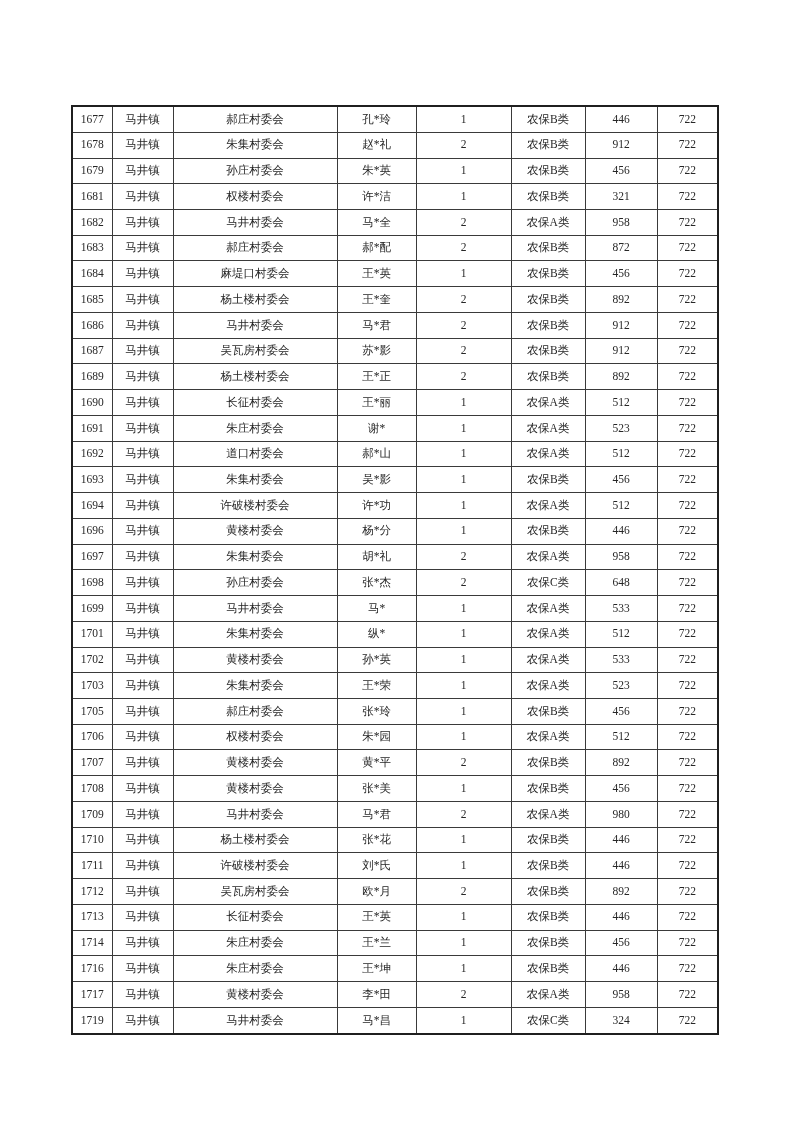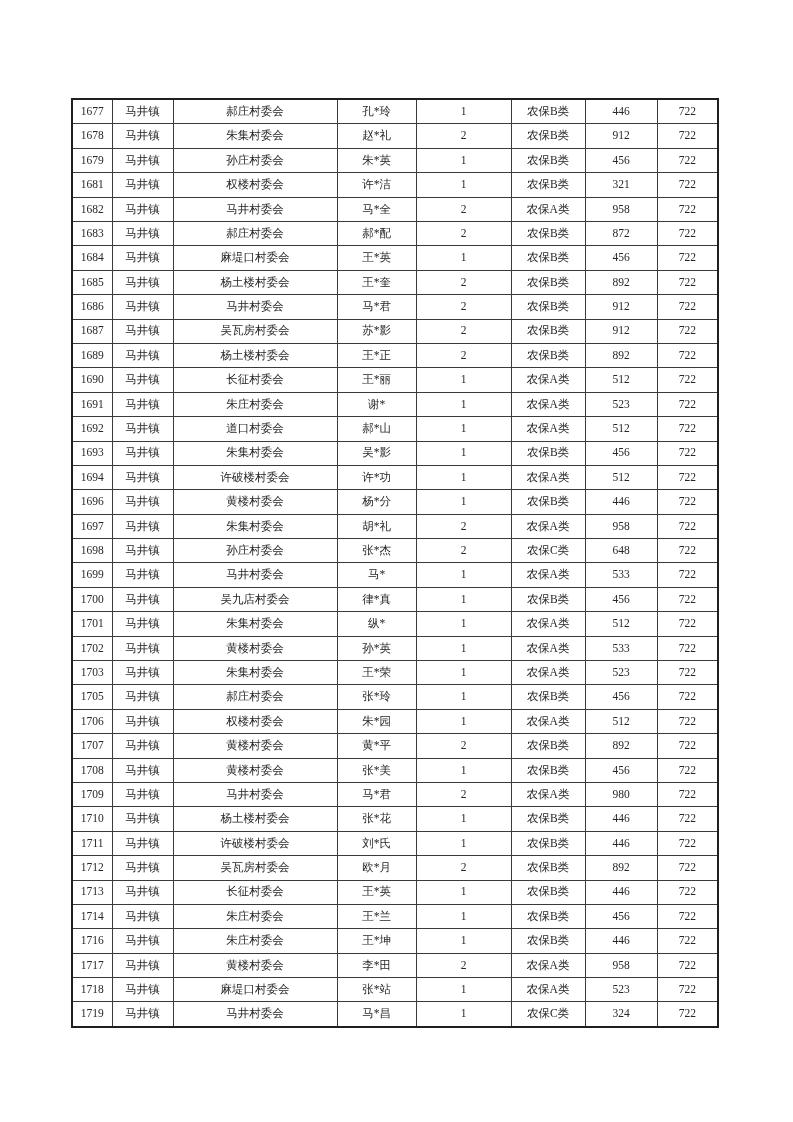--- a/index.html
+++ b/index.html
@@ -11,21 +11,21 @@
     position: relative;
     width: 793px;
     height: 1122px;
     background: #ffffff;
     overflow: hidden;
     font-family: "Liberation Serif", "DejaVu Serif", serif;
   }
   .data-table {
     position: absolute;
     left: 71px;
-    top: 98px;
+    top: 105px;
     width: 646px;
     height: 930px;
     border-collapse: collapse;
     table-layout: fixed;
     border: 2.5px solid #1f1f1f;
   }
   .data-table td {
     border: 1.5px solid #3a3a3a;
     border-top-width: 1.8px;
     border-bottom-width: 1.8px;
@@ -258,30 +258,20 @@
           <td>1699</td>
           <td>马井镇</td>
           <td>马井村委会</td>
           <td>马*</td>
           <td>1</td>
           <td>农保A类</td>
           <td>533</td>
           <td>722</td>
         </tr>
         <tr>
-          <td>1700</td>
-          <td>马井镇</td>
-          <td>吴九店村委会</td>
-          <td>律*真</td>
-          <td>1</td>
-          <td>农保B类</td>
-          <td>456</td>
-          <td>722</td>
-        </tr>
-        <tr>
           <td>1701</td>
           <td>马井镇</td>
           <td>朱集村委会</td>
           <td>纵*</td>
           <td>1</td>
           <td>农保A类</td>
           <td>512</td>
           <td>722</td>
         </tr>
         <tr>
@@ -415,30 +405,20 @@
           <td>722</td>
         </tr>
         <tr>
           <td>1717</td>
           <td>马井镇</td>
           <td>黄楼村委会</td>
           <td>李*田</td>
           <td>2</td>
           <td>农保A类</td>
           <td>958</td>
-          <td>722</td>
-        </tr>
-        <tr>
-          <td>1718</td>
-          <td>马井镇</td>
-          <td>麻堤口村委会</td>
-          <td>张*站</td>
-          <td>1</td>
-          <td>农保A类</td>
-          <td>523</td>
           <td>722</td>
         </tr>
         <tr>
           <td>1719</td>
           <td>马井镇</td>
           <td>马井村委会</td>
           <td>马*昌</td>
           <td>1</td>
           <td>农保C类</td>
           <td>324</td>

